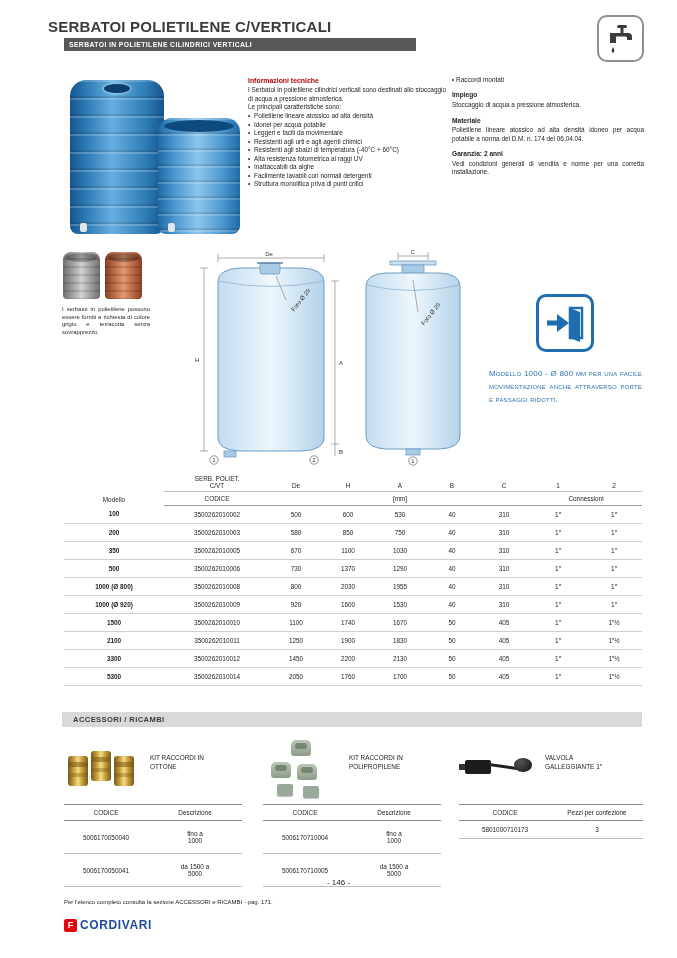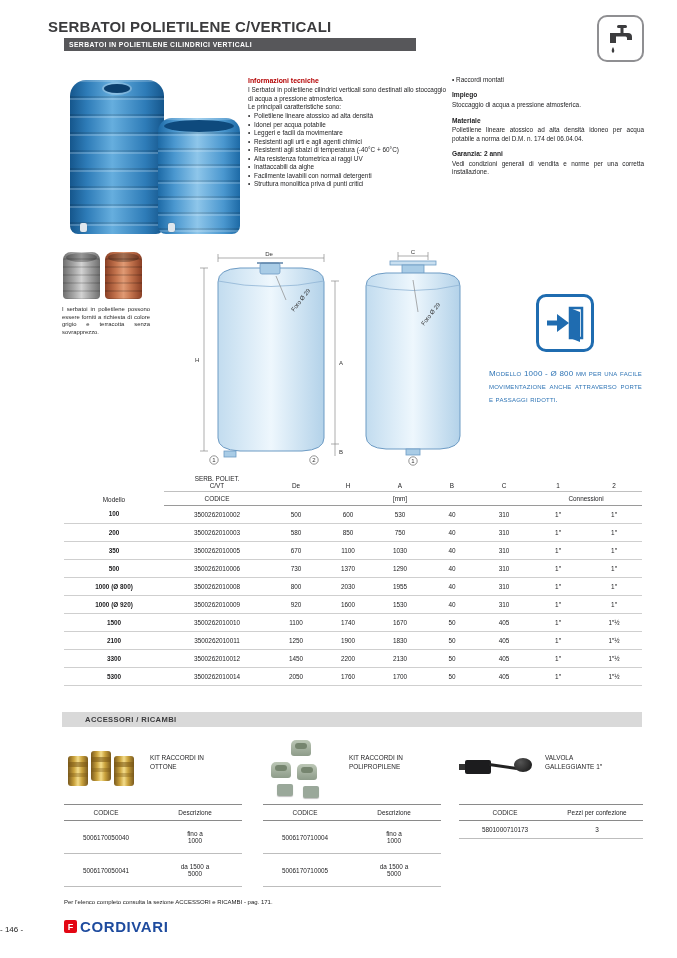--- a/index.html
+++ b/index.html
@@ -66,21 +66,21 @@
   .main-table { width:100%; border-collapse:collapse; font-size:6.4px; }
   .main-table th { font-weight:normal; text-align:center; }
   .main-table tr.h1 th { padding:3px 1px 2px; vertical-align:bottom; }
   .main-table th.modello { vertical-align:middle; }
   .main-table th.serb { white-space:pre-line; }
   .main-table tr.h2 th { padding:2.5px 1px 3px; border-top:1px solid #c0c0c0; border-bottom:1px solid #9a9a9a; }
   .main-table tbody td { text-align:center; padding:5px 1px; border-bottom:1px solid #cfcfcf; }
   .main-table tbody td:first-child { font-weight:bold; }
 
   
-  .acc-bar { position:absolute; left:62px; top:712px; width:580px; height:15px; background:#d9d9d9; color:#3b3b3d; font-size:7.6px; font-weight:bold; line-height:15px; padding-left:23px; letter-spacing:.4px; }
+  .acc-bar { position:absolute; left:62px; top:712px; width:580px; height:15px; background:#d9d9d9; color:#3b3b3d; font-size:7.6px; font-weight:bold; line-height:15px; padding-left:11px; letter-spacing:.4px; }
   .acc-block { position:absolute; top:740px; width:178px; font-size:6.4px; }
   .acc-1 { left:64px; } .acc-2 { left:263px; } .acc-3 { left:459px; width:184px; }
   .acc-img { position:relative; height:62px; }
   .acc-label { position:absolute; left:86px; top:14px; width:75px; line-height:1.4; }
   .acc-table { width:100%; border-collapse:collapse; margin-top:2px; }
   .acc-table th { border-top:1px solid #8a8a8a; border-bottom:1px solid #8a8a8a; font-weight:normal; padding:4px 2px; text-align:center; }
   .acc-table td { border-bottom:1px solid #bdbdbd; padding:9px 2px; text-align:center; white-space:pre-line; }
   .acc-3 .acc-table td { padding:5px 2px; }
 
   .brass { position:absolute; width:20px; height:30px; border-radius:3px;
@@ -97,22 +97,22 @@
 
   .valve-body { position:absolute; left:6px; top:20px; width:26px; height:14px; background:#1c1c1e; border-radius:2px; }
   .valve-stem { position:absolute; left:0; top:24px; width:10px; height:6px; background:#333; }
   .valve-arm  { position:absolute; left:30px; top:25px; width:28px; height:3px; background:#222; transform:rotate(8deg); }
   .valve-ball { position:absolute; left:55px; top:18px; width:18px; height:14px; border-radius:50%; background:radial-gradient(circle at 35% 30%,#555,#111); }
 
   
   .footer-note { position:absolute; left:64px; top:899px; font-size:6px; color:#222; }
   .logo { position:absolute; left:64px; top:918px; display:flex; align-items:center; gap:3px; }
   .logo-mark { width:13px; height:13px; background:#e30613; color:#fff; font-weight:bold; font-size:9px; display:flex; align-items:center; justify-content:center; border-radius:2px; }
-  .logo-text { color:#1e4b9e; font-weight:bold; font-size:15px; letter-spacing:.6px;text-align:right; }
-  .page-num { position:absolute; left:0; top:925px; width:100%; font-size:8px; color:#222; }
+  .logo-text { color:#1e4b9e; font-weight:bold; font-size:12px; letter-spacing:.6px;text-align:right; }
+  .page-num { position:absolute; left:0; top:878px; width:100%; text-align:center; font-size:8px; color:#222; }
 </style>
 </head>
 <body>
 
 <div class="page">
 
   <h1 class="page-title">SERBATOI POLIETILENE C/VERTICALI</h1>
   <div class="subtitle-bar">SERBATOI IN POLIETILENE CILINDRICI VERTICALI</div>
   <div class="tap-box">
     <svg width="30" height="32" viewBox="0 0 30 32">

